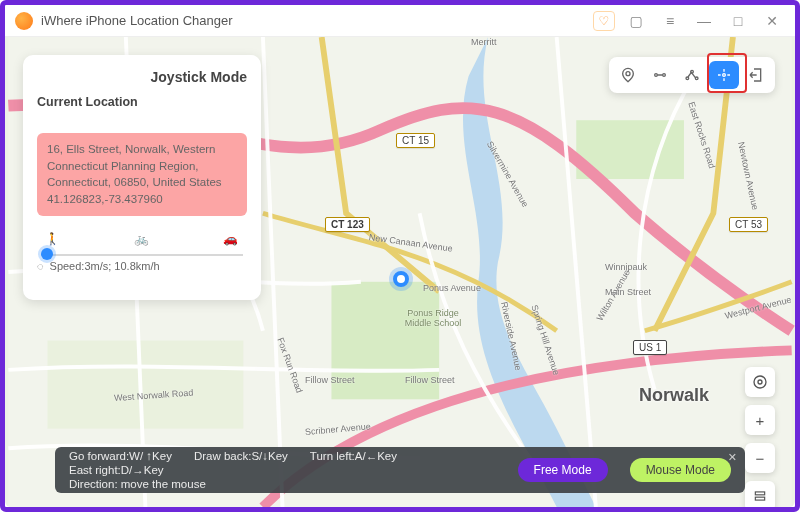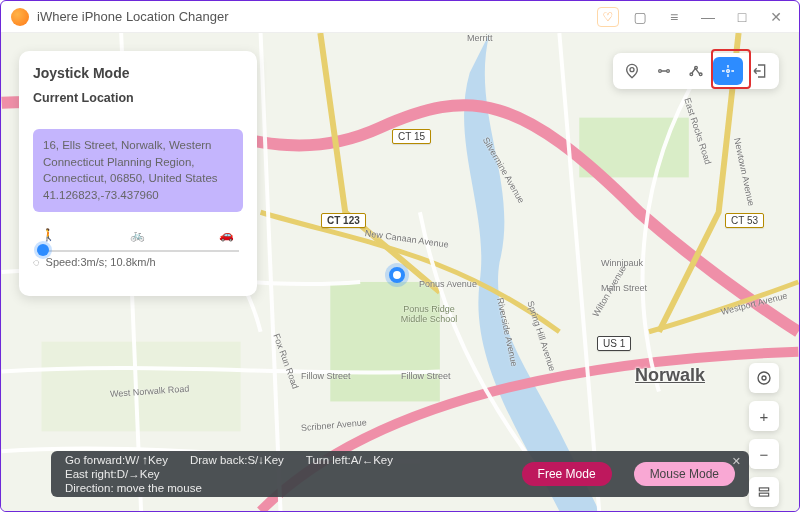--- a/index.html
+++ b/index.html
@@ -1,39 +1,39 @@
 <!DOCTYPE html>
 <html><head>
 <meta charset="utf-8">
 <style>
   * { box-sizing: border-box; margin: 0; padding: 0; font-family: -apple-system, "Segoe UI", Arial, sans-serif; }
   html, body { width: 800px; height: 512px; overflow: hidden; }
-  .window { width: 800px; height: 512px; background: #fff; border: 1px solid #6d28d9; border-radius: 6px; display: flex; flex-direction: column; }
+  .window { width: 800px; height: 512px; background: #fff; border: 5px solid #6d28d9; border-radius: 6px; display: flex; flex-direction: column; }
   .titlebar { height: 32px; display: flex; align-items: center; padding: 0 10px; gap: 8px; border-bottom: 1px solid #eee; }
   .titlebar .logo { width: 18px; height: 18px; border-radius: 50%; background: radial-gradient(circle at 35% 35%, #ffb347, #ff7a18); }
   .titlebar .title { font-size: 13px; color: #555; }
   .titlebar .spacer { flex: 1; }
   .tb-btn { width: 26px; height: 22px; display: flex; align-items: center; justify-content: center; color: #888; font-size: 14px; cursor: pointer; border-radius: 3px; }
   .heart { color: #ff9f43; border: 1px solid #ffd8a8; border-radius: 4px; width: 22px; height: 20px; font-size: 12px; }
 
   .content { position: relative; flex: 1; overflow: hidden; border-radius: 0 0 6px 6px; }
 
   
   .map { position: absolute; inset: 0; background: #eef2e7; overflow: hidden; }
   .map svg { width: 100%; height: 100%; }
   .city-label { position: absolute; font-size: 18px; font-weight: 600; color: #555; text-shadow: 0 0 3px #fff, 0 0 3px #fff; }
   .route-badge { position: absolute; background: #fff; border: 1px solid #b58a00; color: #3a3a3a; font-size: 10px; padding: 1px 5px; border-radius: 2px; box-shadow: 0 1px 1px rgba(0,0,0,.1); }
   .route-badge.us { border-color: #444; }
   .street-label { position: absolute; font-size: 9px; color: #777; text-shadow: 0 0 2px #fff; white-space: nowrap; transform-origin: left center; }
 
   
   .panel { position: absolute; left: 18px; top: 18px; width: 238px; background: #fff; border-radius: 10px; box-shadow: 0 3px 12px rgba(0,0,0,.12); padding: 14px 14px 16px; font-size: 12px; color: #444; }
-  .panel h1 { font-size: 14px; font-weight: 600; text-align: left; margin-bottom: 10px; }
+  .panel h1 { font-size: 14px; font-weight: 600; text-align: right; margin-bottom: 10px; }
   .panel h2 { font-size: 12.5px; font-weight: 600; margin-bottom: 24px; }
-  .loc-box { background: #c4b5fd; border-radius: 6px; padding: 8px 10px; font-size: 11.5px; line-height: 1.45; color: #666; margin-bottom: 14px; }
+  .loc-box { background: #fca5a5; border-radius: 6px; padding: 8px 10px; font-size: 11.5px; line-height: 1.45; color: #666; margin-bottom: 14px; }
   .transport-row { display: flex; align-items: center; justify-content: space-between; padding: 2px 4px 0; color: #666; }
   .transport-row span { width: 24px; text-align: center; cursor: pointer; }
   .slider-wrap { position: relative; margin: 2px 4px 10px; }
   .slider-track { height: 2px; background: #d8d8d8; position: relative; top: 6px; }
   .slider-thumb { position: absolute; left: 0; top: 0; width: 12px; height: 12px; border-radius: 50%; background: #2d8cff; box-shadow: 0 0 0 3px rgba(45,140,255,.25); }
   .speed-row { display: flex; align-items: center; gap: 6px; font-size: 11px; color: #666; margin: 10px 0 12px; }
   .start-btn { display: block; margin-left: auto; background: #2d8cff; color: #fff; border: none; border-radius: 18px; padding: 7px 22px; font-size: 12.5px; cursor: pointer; }
 
   
   .mode-strip { position: absolute; top: 20px; right: 20px; background: #fff; border-radius: 8px; box-shadow: 0 2px 8px rgba(0,0,0,.15); display: flex; align-items: center; padding: 4px; gap: 2px; }
@@ -46,22 +46,22 @@
   .vcol.top2 { top: 330px; }
   .vbtn { width: 30px; height: 30px; background: #fff; border-radius: 6px; box-shadow: 0 2px 6px rgba(0,0,0,.15); display: flex; align-items: center; justify-content: center; color: #555; cursor: pointer; font-size: 15px; }
 
   
   .loc-marker { position: absolute; width: 16px; height: 16px; border-radius: 50%; background: #fff; border: 4px solid #2d8cff; box-shadow: 0 0 0 4px rgba(45,140,255,.25); left: 388px; top: 234px; }
 
   
   .hintbar { position: absolute; left: 50px; right: 50px; bottom: 14px; height: 46px; background: rgba(62,66,71,.92); border-radius: 6px; color: #eaeaea; font-size: 11.5px; display: flex; align-items: center; padding: 0 14px; gap: 22px; }
   .hintbar .hints { display: flex; flex-wrap: wrap; column-gap: 22px; row-gap: 2px; flex: 1; }
   .pill { border-radius: 16px; padding: 5px 16px; font-size: 12px; cursor: pointer; white-space: nowrap; }
-  .pill.free { background: #be185d; color: #fff; }
-  .pill.mouse { background: #f9a8d4; color: #444; }
+  .pill.free { background: #6d28d9; color: #fff; }
+  .pill.mouse { background: #bef264; color: #444; }
   .hintbar .close { position: absolute; right: 8px; top: 4px; color: #ccc; font-size: 11px; cursor: pointer; }
 </style>
 </head>
 <body>
 
 <div class="window">
   <div class="titlebar">
     <div class="logo"></div>
     <div class="title">iWhere iPhone Location Changer</div>
     <div class="spacer"></div>
@@ -103,26 +103,26 @@
           <path d="M0 420 C140 410 280 430 420 430"></path>
           <path d="M120 0 L140 480"></path>
           <path d="M260 0 L280 480"></path>
           <path d="M560 0 L600 480"></path>
           <path d="M700 40 C640 140 630 260 660 360"></path>
           <path d="M420 180 C440 280 480 360 540 440"></path>
           <path d="M60 120 C180 160 240 220 260 300"></path>
         </g>
       </svg>
 
-      <div class="city-label" style="left:634px; top:332px;text-decoration:underline;">Norwalk</div>
+      <div class="city-label" style="left:634px; top:348px;">Norwalk</div>
 
       <div class="route-badge" style="left:391px; top:96px;">CT 15</div>
       <div class="route-badge" style="left:320px; top:180px;font-weight:bold;">CT 123</div>
       <div class="route-badge" style="left:724px; top:180px;">CT 53</div>
-      <div class="route-badge us" style="left:596px; top:303px;">US 1</div>
+      <div class="route-badge us" style="left:628px; top:303px;">US 1</div>
 
       <div class="street-label" style="left:466px; top:0px;">Merritt</div>
       <div class="street-label" style="left:364px; top:195px; transform:rotate(8deg);">New Canaan Avenue</div>
       <div class="street-label" style="left:418px; top:246px;">Ponus Avenue</div>
       <div class="street-label" style="left:300px; top:338px;">Fillow Street</div>
       <div class="street-label" style="left:400px; top:338px;">Fillow Street</div>
       <div class="street-label" style="left:600px; top:250px;">Main Street</div>
       <div class="street-label" style="left:720px; top:274px; transform:rotate(-14deg);">Westport Avenue</div>
       <div class="street-label" style="left:686px; top:60px; transform:rotate(72deg);">East Rocks Road</div>
       <div class="street-label" style="left:736px; top:100px; transform:rotate(78deg);">Newtown Avenue</div>

